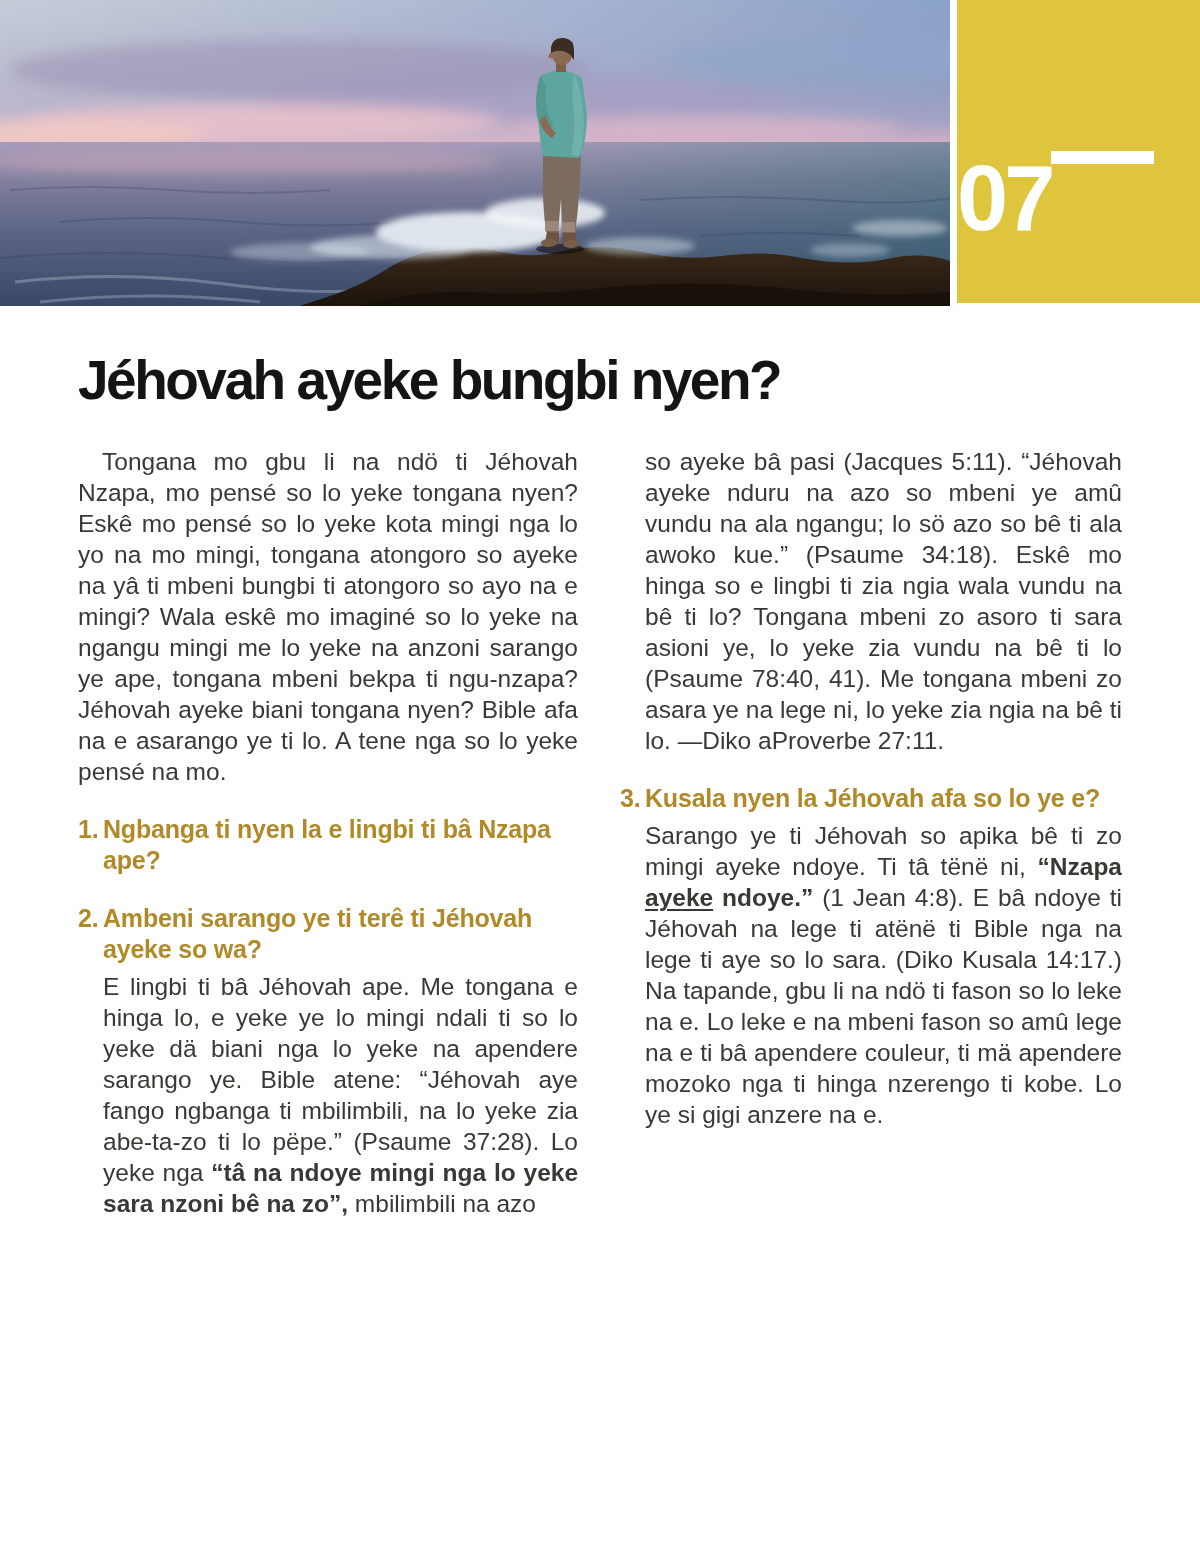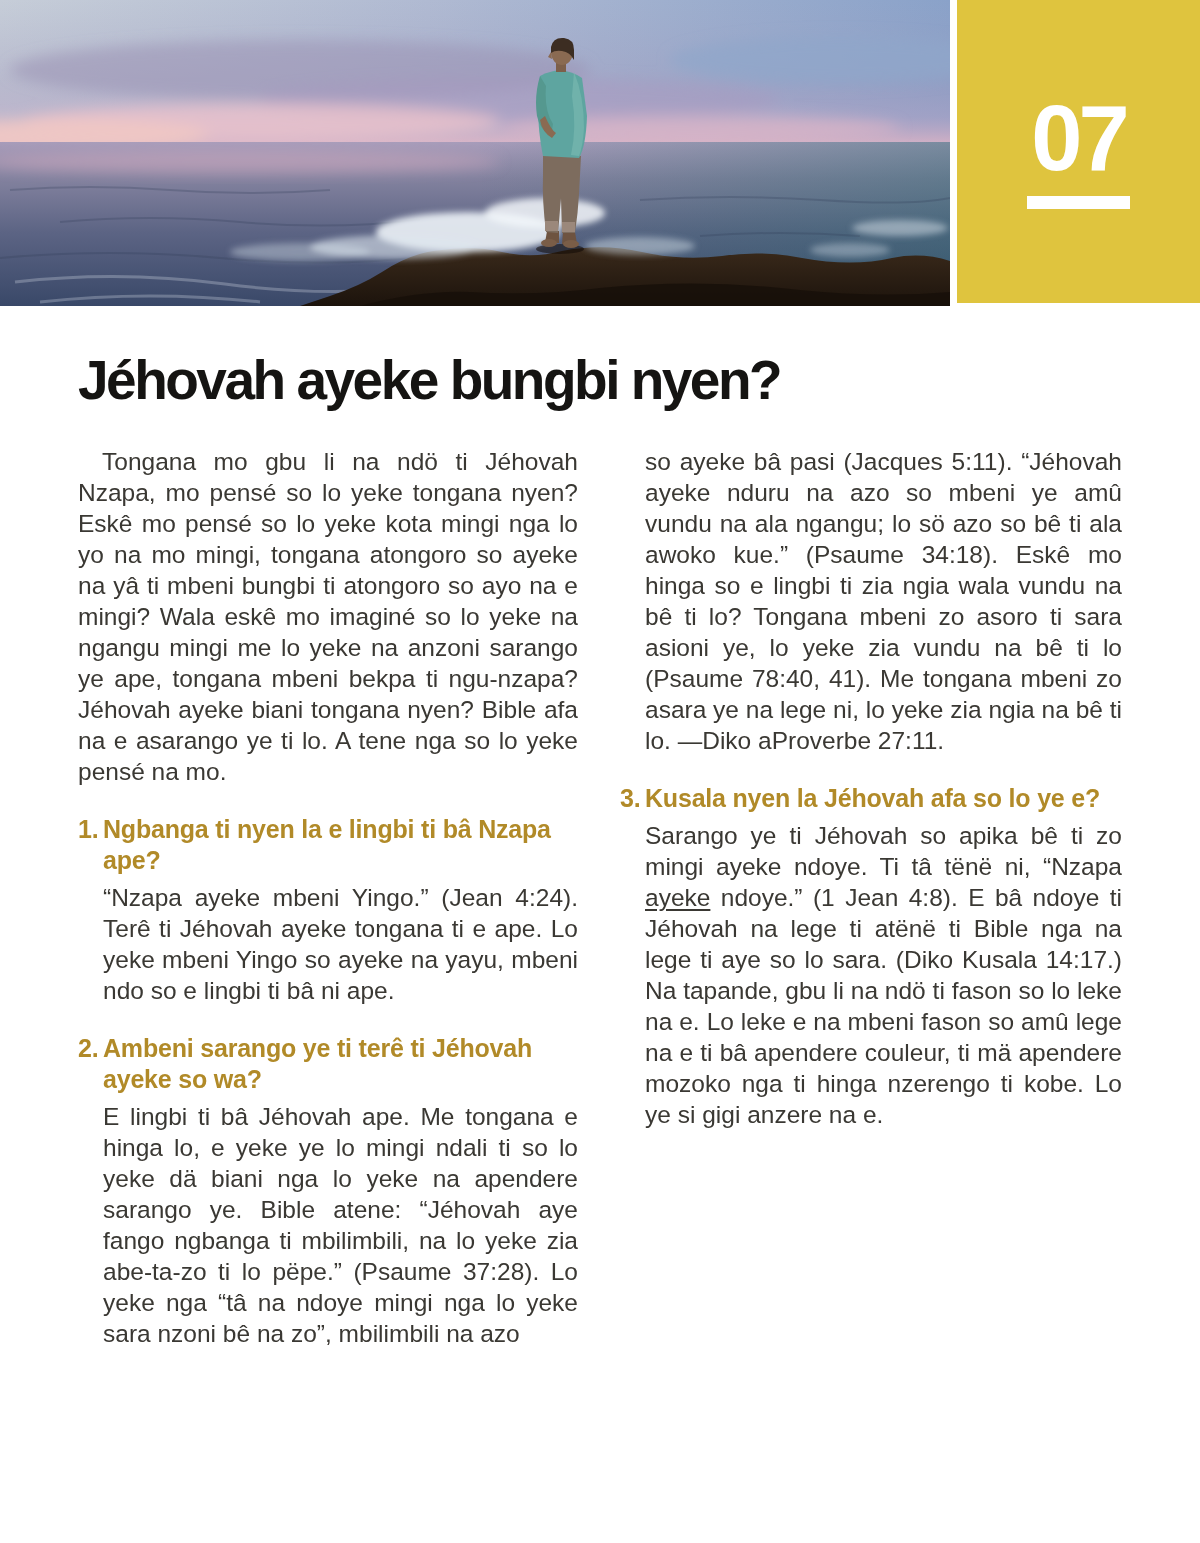--- a/index.html
+++ b/index.html
@@ -13,21 +13,21 @@
   
   .hero { position:relative; width:1200px; height:306px; }
   .hero-photo {
     position:absolute; left:0; top:0; width:950px; height:306px; overflow:hidden;
   }
   .hero-photo svg { display:block; }
 
   .chapter-badge {
     position:absolute; left:957px; top:0; width:243px; height:303px;
     background:#DFC43E;
-    display:flex; flex-direction:column; align-items:center;
+    display:flex; flex-direction:row; align-items:center;
   }
   .chapter-number {
     margin-top:92px;
     font-size:92px; line-height:1; font-weight:700; color:#ffffff;
     letter-spacing:-4px;
   }
   .chapter-underline {
     width:103px; height:13px; background:#ffffff; margin-top:12px;
   }
 
@@ -52,21 +52,21 @@
   .col > :first-child { margin-top:0 !important; }
 
   .question {
     position:relative; padding-left:25px;
     margin-top:27px; margin-bottom:1px;
     font-weight:700; font-size:25px; line-height:31px;
     color:#B18A28; letter-spacing:-0.2px;
   }
   .qnum { position:absolute; left:0; top:0; }
 
-  .b { font-weight:400; }
+  .b { font-weight:700; }
   .u { text-decoration:underline; text-decoration-thickness:2px; text-underline-offset:3px; }
 </style>
 </head>
 <body>
 
 <div class="hero">
   <div class="hero-photo">
     <svg width="950" height="306" viewBox="0 0 950 306">
       <defs>
         <linearGradient id="skyH" x1="0" y1="0" x2="1" y2="0">
@@ -173,21 +173,20 @@
     <div class="chapter-underline"></div>
   </div>
 </div>
 
 <h1 class="page-title">Jéhovah ayeke bungbi nyen?</h1>
 
 <div class="content">
   <div class="col left">
       <p class="intro"><span>Tongana mo gbu li na ndö ti Jéhovah Nzapa, mo pensé so lo yeke tongana nyen? Eskê mo pensé so lo yeke kota mingi nga lo yo na mo mingi, tongana atongoro so ayeke na yâ ti mbeni bungbi ti atongoro so ayo na e mingi? Wala eskê mo imaginé so lo yeke na ngangu mingi me lo yeke na anzoni sarango ye ape, tongana mbeni bekpa ti ngu-nzapa? Jéhovah ayeke biani tongana nyen? Bible afa na e asarango ye ti lo. A tene nga so lo yeke pensé na mo.</span></p>
       <div class="question"><span class="qnum">1.</span><span>Ngbanga ti nyen la e lingbi ti bâ Nzapa ape?</span></div>
-      <p class="answer"><span class="b">“Nzapa ayeke mbeni Yingo.”</span><span> (Jean 4:24). Terê ti Jéhovah ayeke tongana ti e ape. Lo yeke mbeni Yingo so ayeke na yayu, mbeni ndo so e lingbi ti bâ ni ape.</span></p>
       <div class="question"><span class="qnum">2.</span><span>Ambeni sarango ye ti terê ti Jéhovah ayeke so wa?</span></div>
       <p class="answer"><span>E lingbi ti bâ Jéhovah ape. Me tongana e hinga lo, e yeke ye lo mingi ndali ti so lo yeke dä biani nga lo yeke na apendere sarango ye. Bible atene: “Jéhovah aye fango ngbanga ti mbilimbili, na lo yeke zia abe-ta-zo ti lo pëpe.” (Psaume 37:28). Lo yeke nga </span><span class="b">“tâ na ndoye mingi nga lo yeke sara nzoni bê na zo”,</span><span> mbilimbili na azo</span></p>
     </div>
   <div class="col right">
       <p class="answer"><span>so ayeke bâ pasi (Jacques 5:11). “Jéhovah ayeke nduru na azo so mbeni ye amû vundu na ala ngangu; lo sö azo so bê ti ala awoko kue.” (Psaume 34:18). Eskê mo hinga so e lingbi ti zia ngia wala vundu na bê ti lo? Tongana mbeni zo asoro ti sara asioni ye, lo yeke zia vundu na bê ti lo (Psaume 78:40, 41). Me tongana mbeni zo asara ye na lege ni, lo yeke zia ngia na bê ti lo. —Diko aProverbe 27:11.</span></p>
       <div class="question"><span class="qnum">3.</span><span>Kusala nyen la Jéhovah afa so lo ye e?</span></div>
       <p class="answer"><span>Sarango ye ti Jéhovah so apika bê ti zo mingi ayeke ndoye. Ti tâ tënë ni, </span><span class="b">“Nzapa </span><span class="b u">ayeke</span><span class="b"> ndoye.”</span><span> (1 Jean 4:8). E bâ ndoye ti Jéhovah na lege ti atënë ti Bible nga na lege ti aye so lo sara. (Diko Kusala 14:17.) Na tapande, gbu li na ndö ti fason so lo leke na e. Lo leke e na mbeni fason so amû lege na e ti bâ apendere couleur, ti mä apendere mozoko nga ti hinga nzerengo ti kobe. Lo ye si gigi anzere na e.</span></p>
     </div>
 </div>
 

